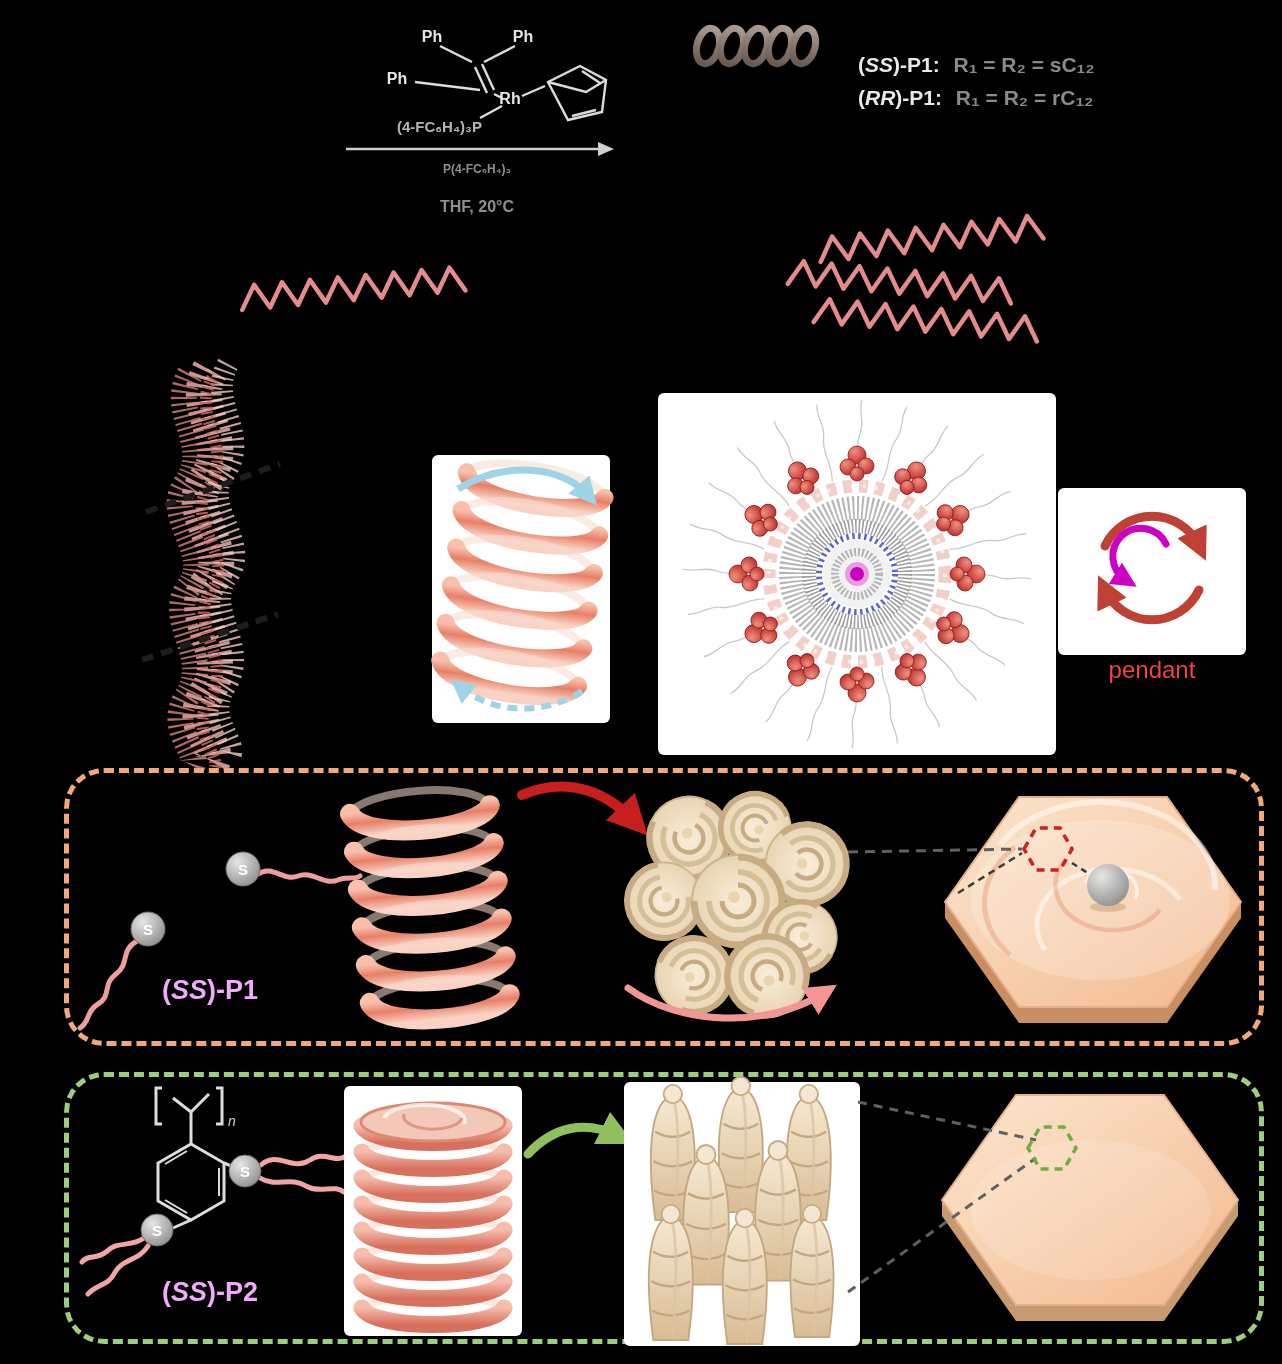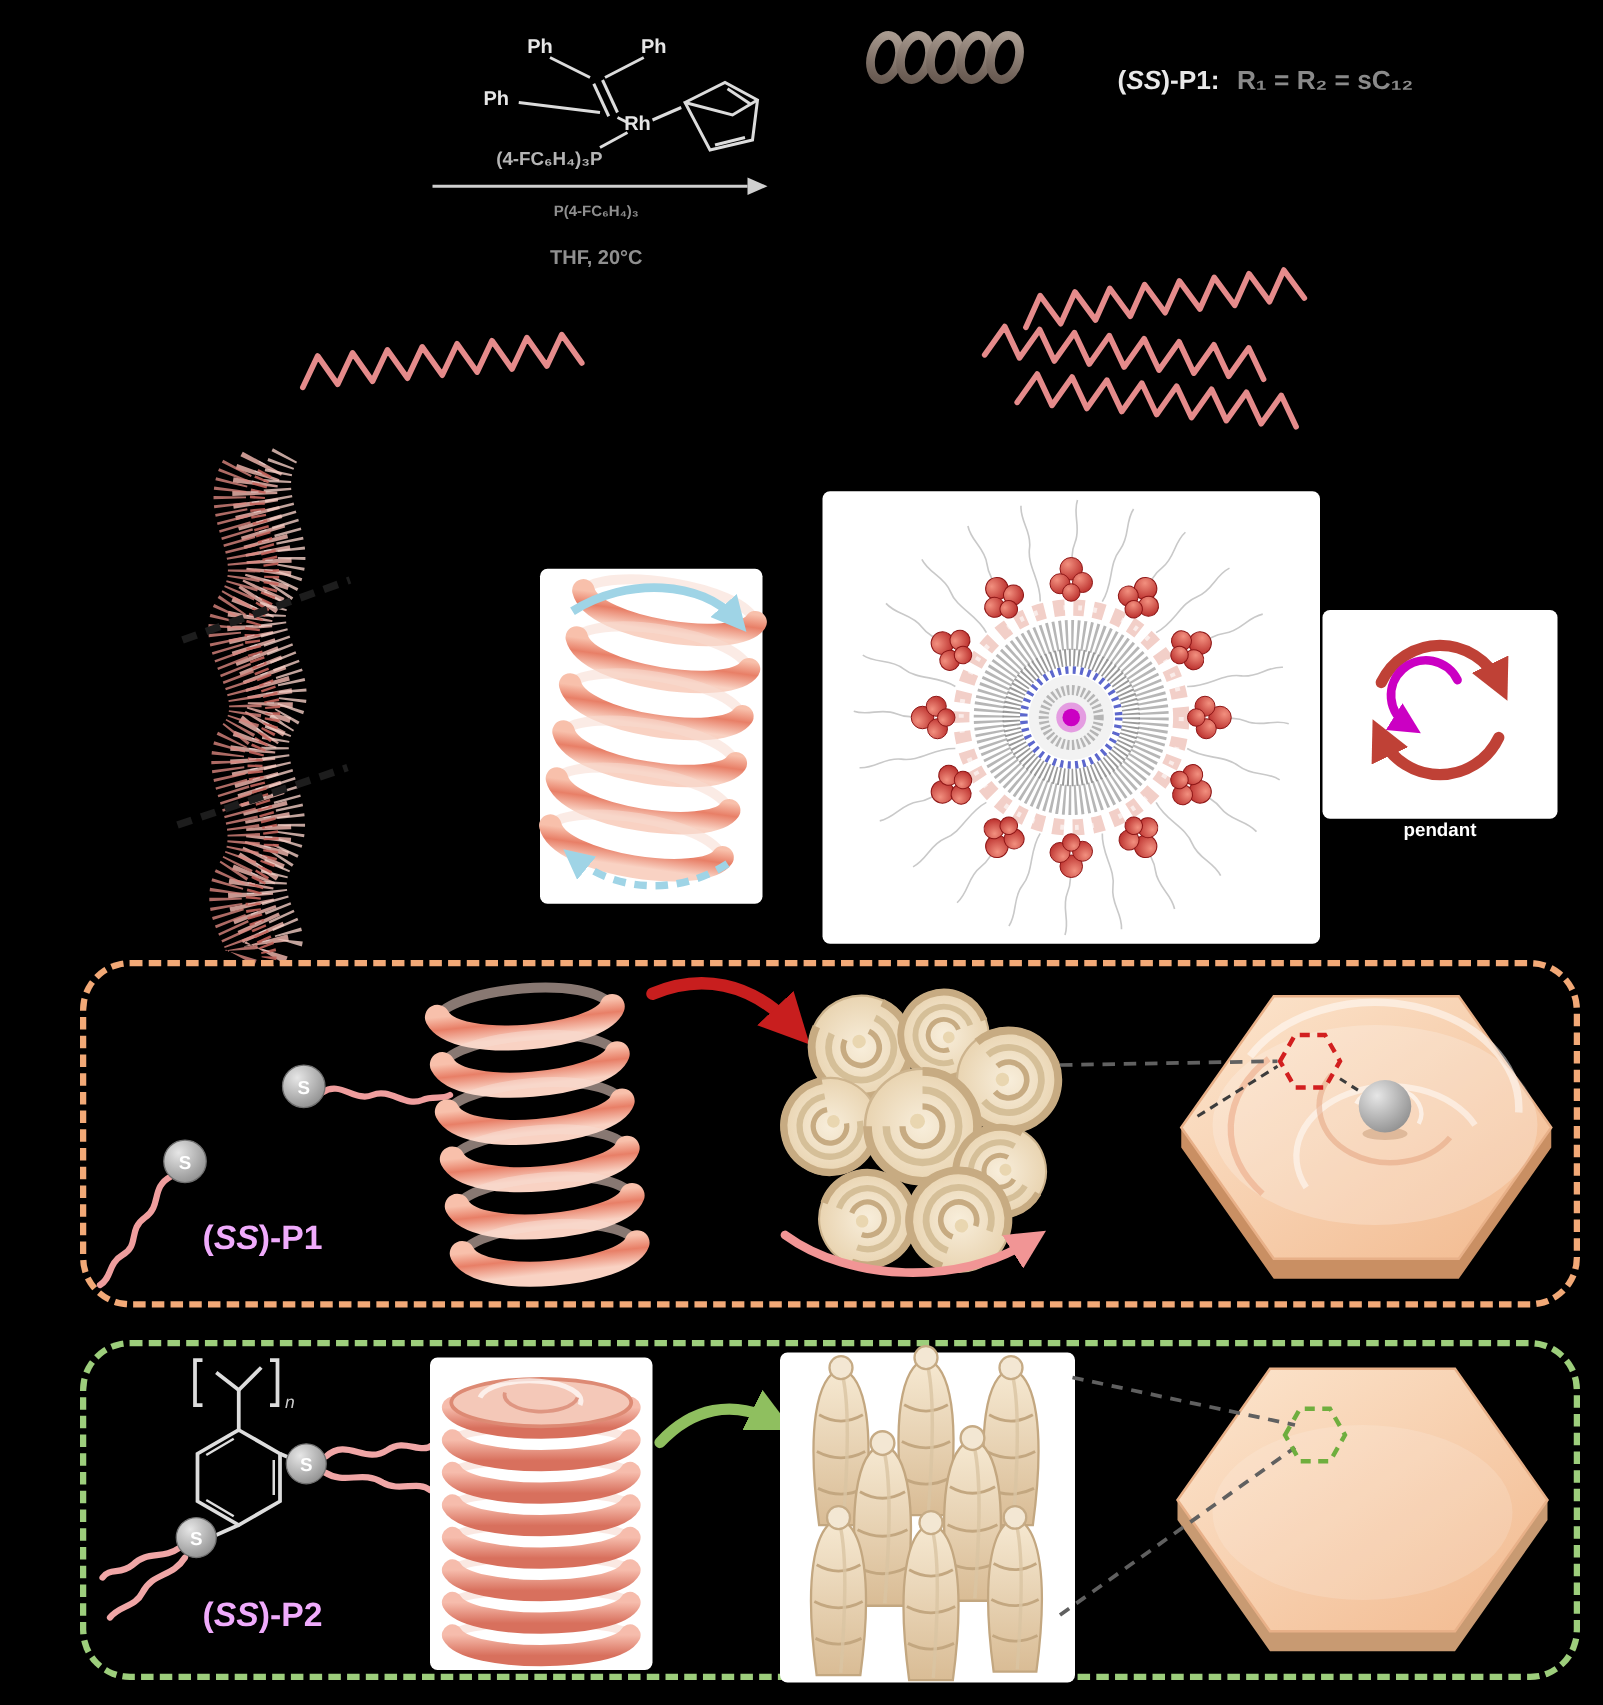--- a/index.html
+++ b/index.html
@@ -8,25 +8,25 @@
        background:var(--background,#000);
        font-family:"Liberation Sans","DejaVu Sans",sans-serif;}
   svg.layer{display:block;position:absolute;overflow:visible;}
   .card{position:absolute;background:#ffffff;border-radius:6px;}
   .panel{position:absolute;border-style:dashed;border-width:5px;border-radius:40px;}
   #panel-p1{border-color:var(--panel1,#f2a977);}
   #panel-p2{border-color:var(--panel2,#9dce7c);}
   .panel-label{position:absolute;color:#f0abfc;font-weight:700;font-size:27px;text-align:center;}
   .panel-label i,.prod-name i{font-style:italic;}
   .cond{position:absolute;color:#8f8f8f;font-weight:700;text-align:center;}
-  .products{position:absolute;left:858px;top:48px;margin-left:36px;}
+  .products{position:absolute;left:858px;top:48px;}
   .prod-row{white-space:nowrap;font-size:21px;line-height:33px;}
   .prod-name{color:#e9e9e9;font-weight:700;}
   .prod-r{color:#8a8a8a;font-weight:700;margin-left:8px;}
-  .pendant-label{position:absolute;color:#ffffff;font-weight:700;font-size:15px;text-align:center;}
+  .pendant-label{position:absolute;color:#ef4444;font-weight:400;font-size:24px;text-align:center;}
   svg text{font-family:"Liberation Sans","DejaVu Sans",sans-serif;}
   .chem-label{fill:#e6e6e6;font-size:16px;font-weight:700;text-anchor:middle;}
   .chem-sub{fill:#b5b5b5;font-size:15px;font-weight:700;}
   .s-text{fill:#ffffff;font-size:15px;font-weight:700;text-anchor:middle;}
   .rep-n{fill:#cccccc;font-size:14px;font-style:italic;}
 </style>
 </head>
 <body>
 
 <svg style="position:absolute;width:0;height:0" aria-hidden="true">
@@ -154,20 +154,24 @@
       <ellipse cx="68" cy="30" rx="11" ry="18" transform="rotate(15 68 30)"></ellipse>
       <ellipse cx="92" cy="30" rx="11" ry="18" transform="rotate(15 92 30)"></ellipse>
       <ellipse cx="116" cy="30" rx="11" ry="18" transform="rotate(15 116 30)"></ellipse>
     </g>
   </svg>
 
   <div class="products">
     <div class="prod-row">
       <span class="prod-name"><span>(</span><i>SS</i><span>)-P1:</span></span>
       <span class="prod-r">R₁ = R₂ = sC₁₂</span>
+    </div>
+    <div class="prod-row">
+      <span class="prod-name"><span>(</span><i>RR</i><span>)-P1:</span></span>
+      <span class="prod-r">R₁ = R₂ = rC₁₂</span>
     </div>
   </div>
 
   <svg class="layer" style="left:232px;top:252px" width="250" height="48" viewBox="0 0 250 48">
     <use href="#zz" transform="translate(8,32) rotate(-5)"></use>
   </svg>
   <svg class="layer" style="left:778px;top:200px" width="270" height="135" viewBox="0 0 270 135">
     <use href="#zz" transform="translate(40,36) rotate(-6)"></use>
     <use href="#zz" transform="translate(12,58) rotate(5)"></use>
     <use href="#zz" transform="translate(38,96) rotate(5)"></use>

